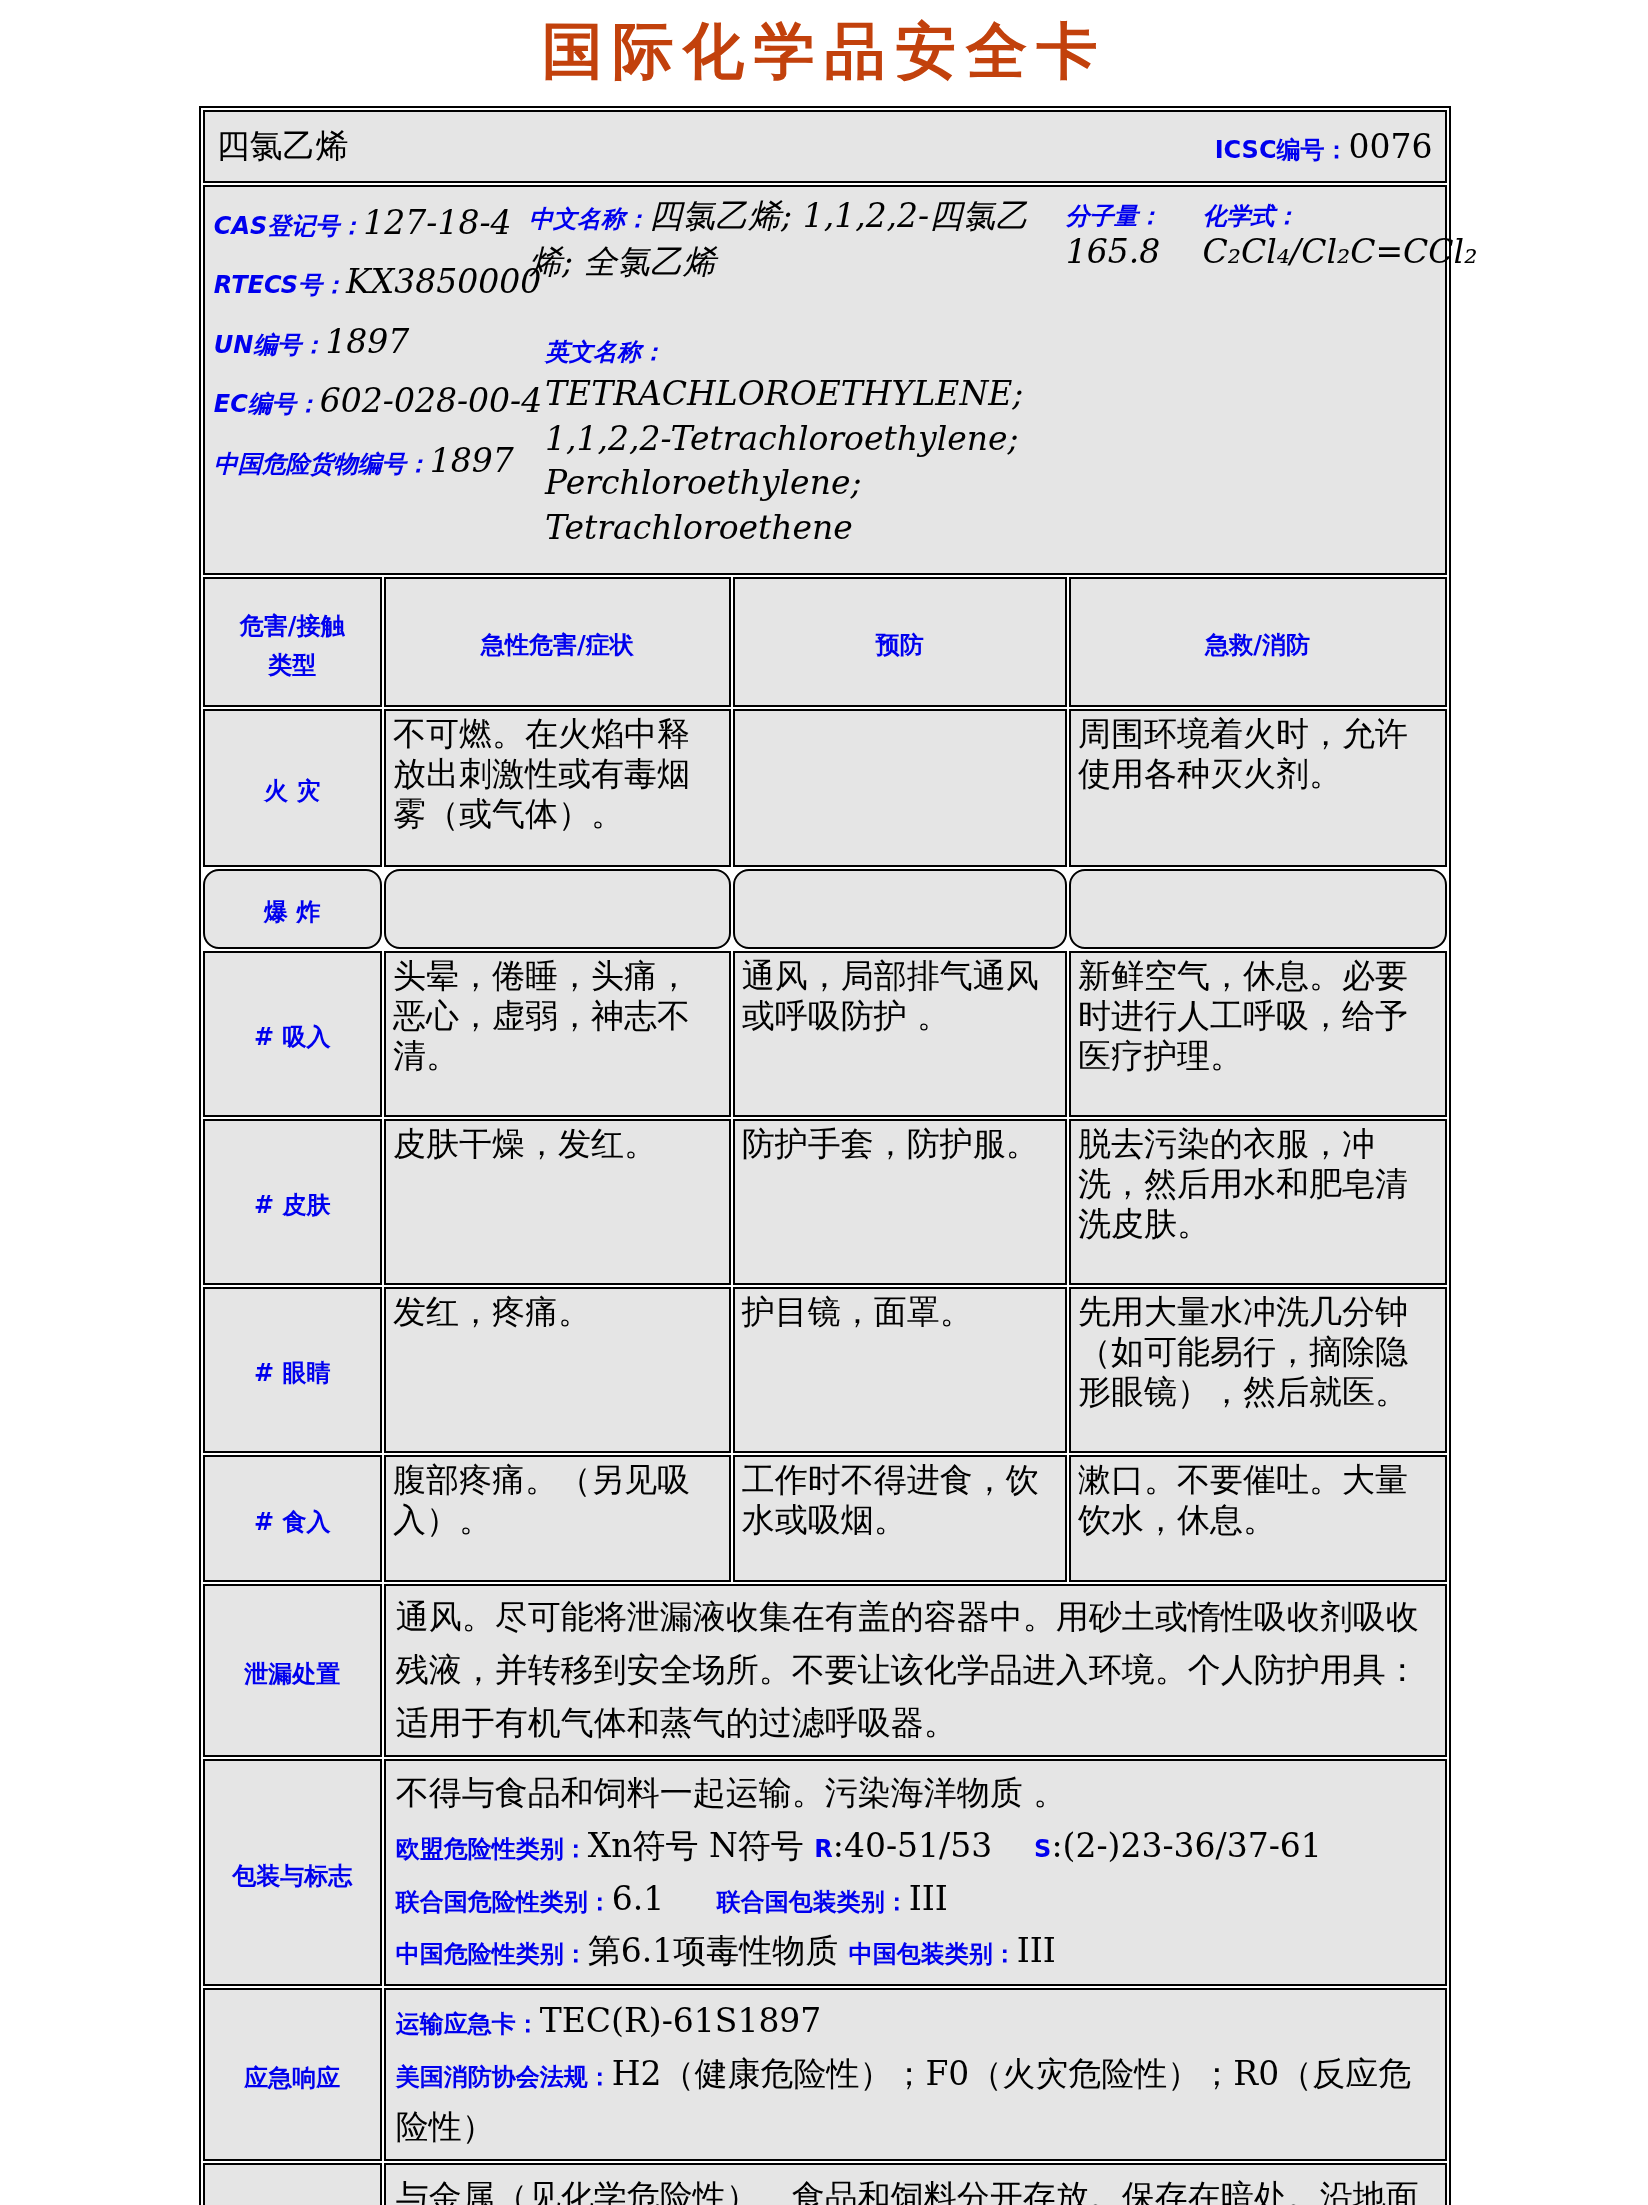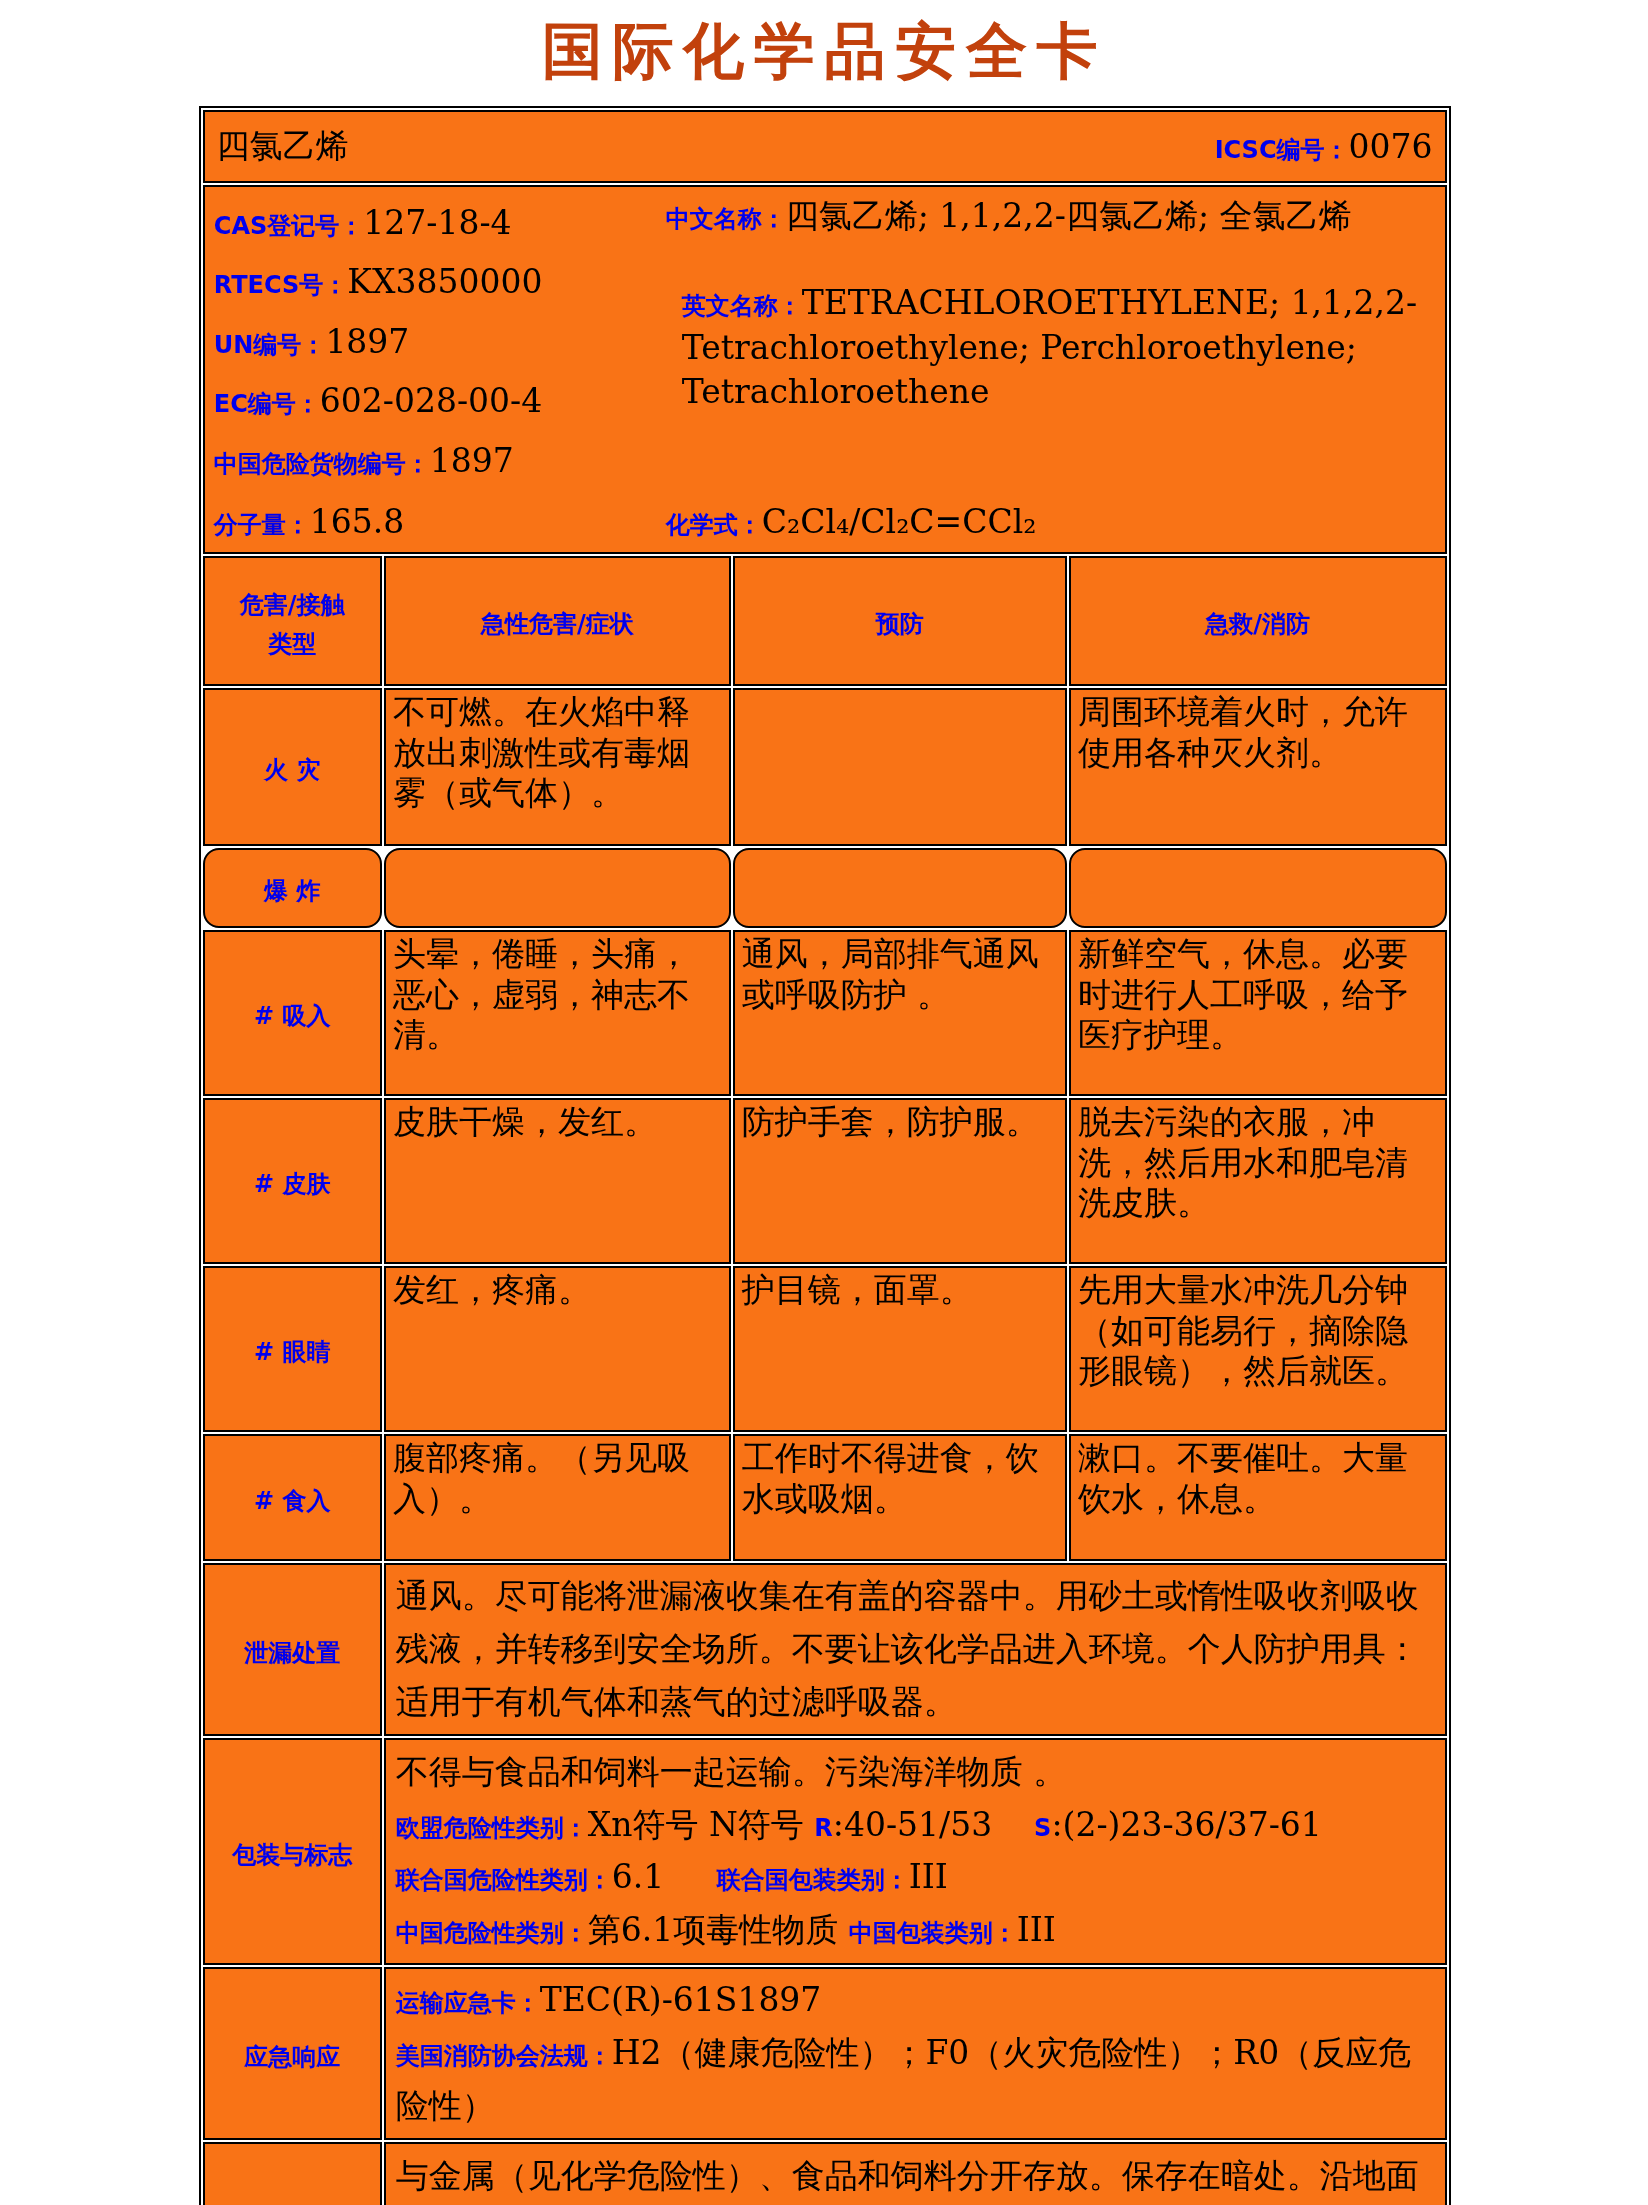--- a/index.html
+++ b/index.html
@@ -20,32 +20,32 @@
     letter-spacing:9.7px;
   }
 
   table.card {
     width:100%;
     border:2.8px solid #000;
     border-collapse:separate;
     border-spacing:2.8px;
     background:#fff;
   }
-  td { border:2.1px solid #000; vertical-align:top; font-size:33px; background:#f97316; }
+  td { border:2.1px solid #000; vertical-align:top; font-size:33px; background:#e5e5e5; }
 
   .lbl { color:#0000ee; font-family:"DejaVu Sans", sans-serif; font-weight:bold; font-size:24px; }
   .val { color:#000000; }
 
   
   .r-name td { height:67px; vertical-align:middle; }
   .name-flex { display:flex; justify-content:space-between; align-items:center; padding:0 11px; }
 
   
   .r-id td { height:362px; }
-  .id-wrap { display:flex; flex-direction:column; justify-content:space-between; min-height:352px; padding:5.6px 8.3px; }
+  .id-wrap { display:flex; flex-direction:row; justify-content:space-between; min-height:352px; padding:5.6px 8.3px;font-style:italic; }
   .id-grid { display:grid; grid-template-columns:37% 63%; }
   .id-line { line-height:1.8; white-space:nowrap; }
   .cn-name { margin:0 0 42px 0; line-height:1.4; max-width:765px; }
   .en-name { margin:16px; line-height:1.35; }
   .id-bottom { display:grid; grid-template-columns:37% 63%; padding-bottom:4.2px; }
 
   
   .r-head td { height:92px; }
   .hcell { text-align:center; vertical-align:middle; }
   .c1 { text-align:center; vertical-align:middle; white-space:pre-line; padding:17px; }

